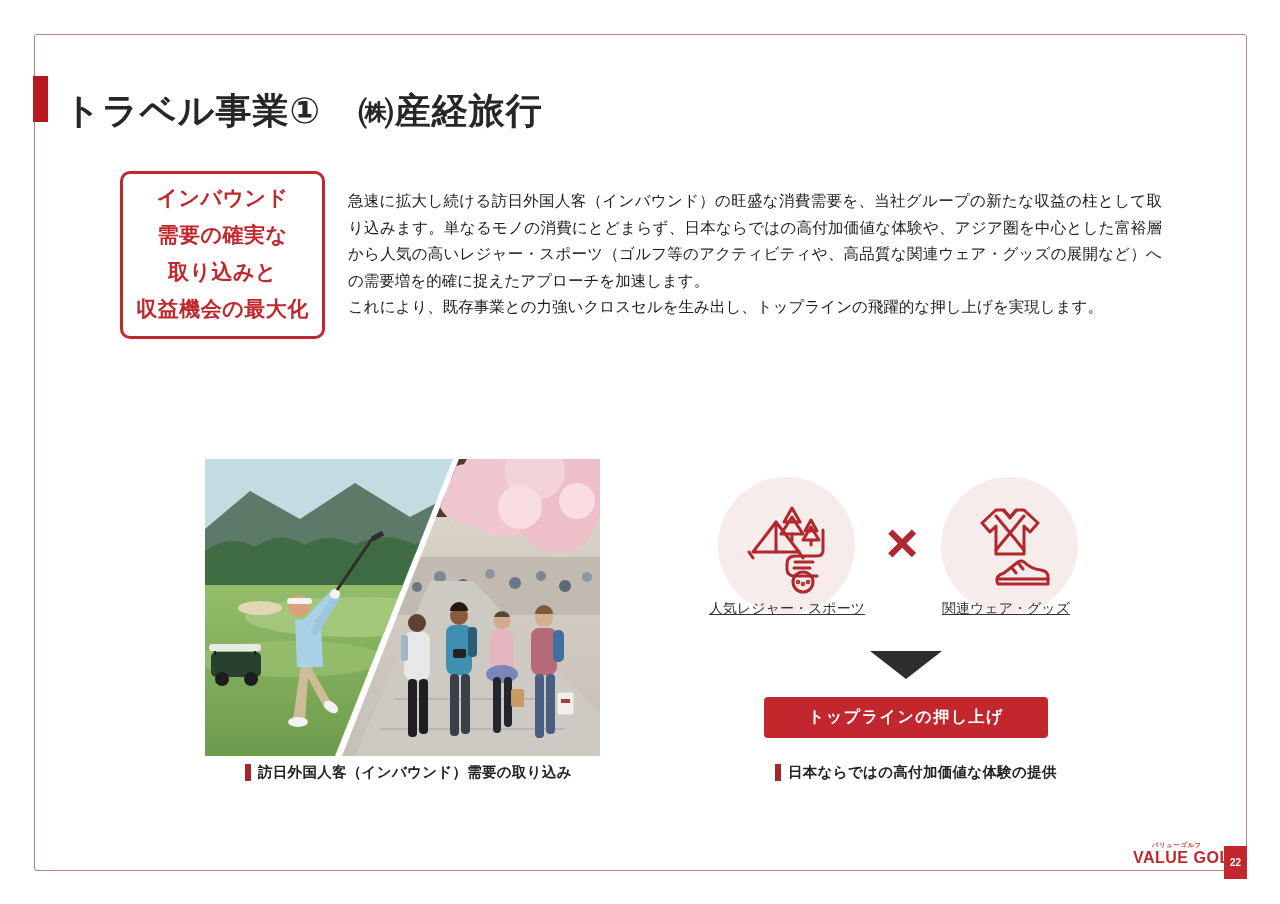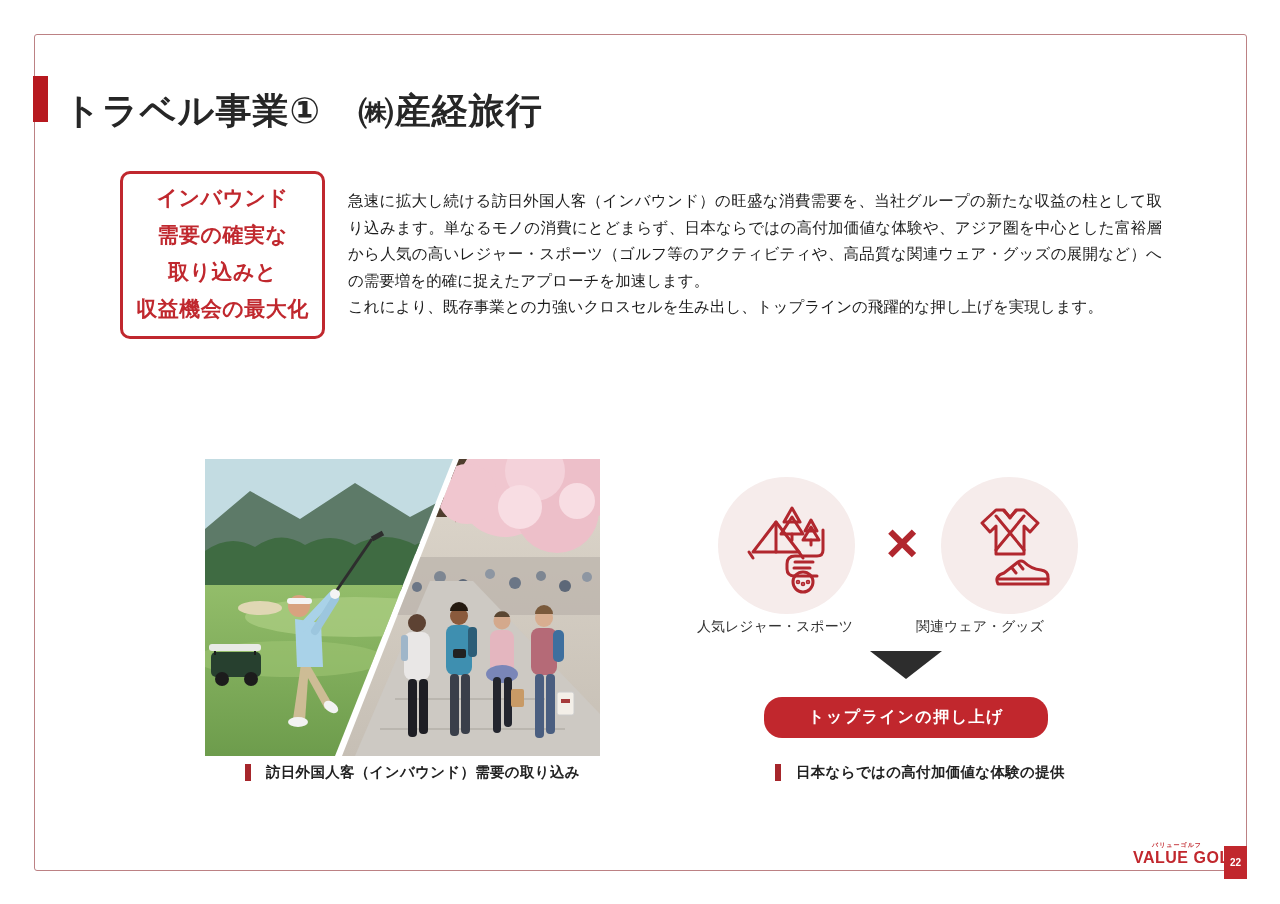--- a/index.html
+++ b/index.html
@@ -30,42 +30,42 @@
   
   .body-text{position:absolute;left:348px;top:188px;width:814px;}
   .body-text p{margin:0;font-size:15.5px;line-height:26.5px;color:#1c1c1c;text-align:justify;}
   
   .photo-collage{position:absolute;left:205px;top:459px;width:395px;height:297px;}
   .photo{position:absolute;left:0;top:0;width:395px;height:297px;}
   .photo svg{position:absolute;left:0;top:0;}
   .photo-left{clip-path:polygon(0 0,248px 0,130px 297px,0 297px);}
   .photo-right{clip-path:polygon(254px 0,395px 0,395px 297px,137px 297px);}
   
-  .caption{position:absolute;display:flex;align-items:center;gap:15px;}
+  .caption{position:absolute;display:flex;align-items:center;gap:7px;}
   .caption .cap-bar{width:6px;height:17px;background:#a6262b;flex:0 0 auto;}
   .caption .cap-text{font-size:14.5px;font-weight:bold;color:#222;white-space:nowrap;letter-spacing:0.3px;}
   .caption-left{left:245px;top:763px;}
   .caption-right{left:775px;top:763px;}
   
   .icon-circle{position:absolute;width:137px;height:137px;border-radius:50%;background:#f6eceb;
     display:flex;align-items:center;justify-content:center;}
   .circle-leisure{left:718px;top:477px;}
   .circle-apparel{left:941px;top:477px;}
   .multiply{position:absolute;left:874px;top:512px;width:56px;height:62px;
     color:#b1272e;font-size:56px;font-weight:bold;line-height:62px;text-align:center;}
-  .diagram-label{position:absolute;top:618px;width:180px;text-align:left;
-    font-size:14px;color:#333;font-weight:500;white-space:nowrap;}
+  .diagram-label{position:absolute;top:600px;width:180px;text-align:center;
+    font-size:14px;color:#333;font-weight:500;white-space:nowrap;text-decoration:underline;}
   .label-leisure{left:697px;}
   .label-apparel{left:916px;}
   .down-arrow{position:absolute;left:870px;top:651px;width:0;height:0;
     border-left:36px solid transparent;border-right:36px solid transparent;
     border-top:28px solid #2d2d2d;}
   .result-button{
     position:absolute;left:764px;top:697px;width:284px;height:41px;
-    background:#c1272d;border-radius:18px;display:flex;align-items:center;justify-content:center;
+    background:#c1272d;border-radius:4px;display:flex;align-items:center;justify-content:center;
     color:#ffffff;font-size:16px;font-weight:bold;letter-spacing:1.5px;
   }
   
   .vg-logo{position:absolute;left:1133px;top:842px;width:88px;text-align:center;color:#c1272d;}
   .vg-kana{font-size:6px;font-weight:bold;letter-spacing:1px;line-height:7px;}
   .vg-text{font-size:16px;font-weight:800;letter-spacing:0.5px;line-height:18px;white-space:nowrap;}
   .page-badge{
     position:absolute;left:1224px;top:846px;width:23px;height:33px;background:#c1272d;
     display:flex;align-items:center;justify-content:center;color:#fff;font-size:10px;font-weight:bold;
   }

